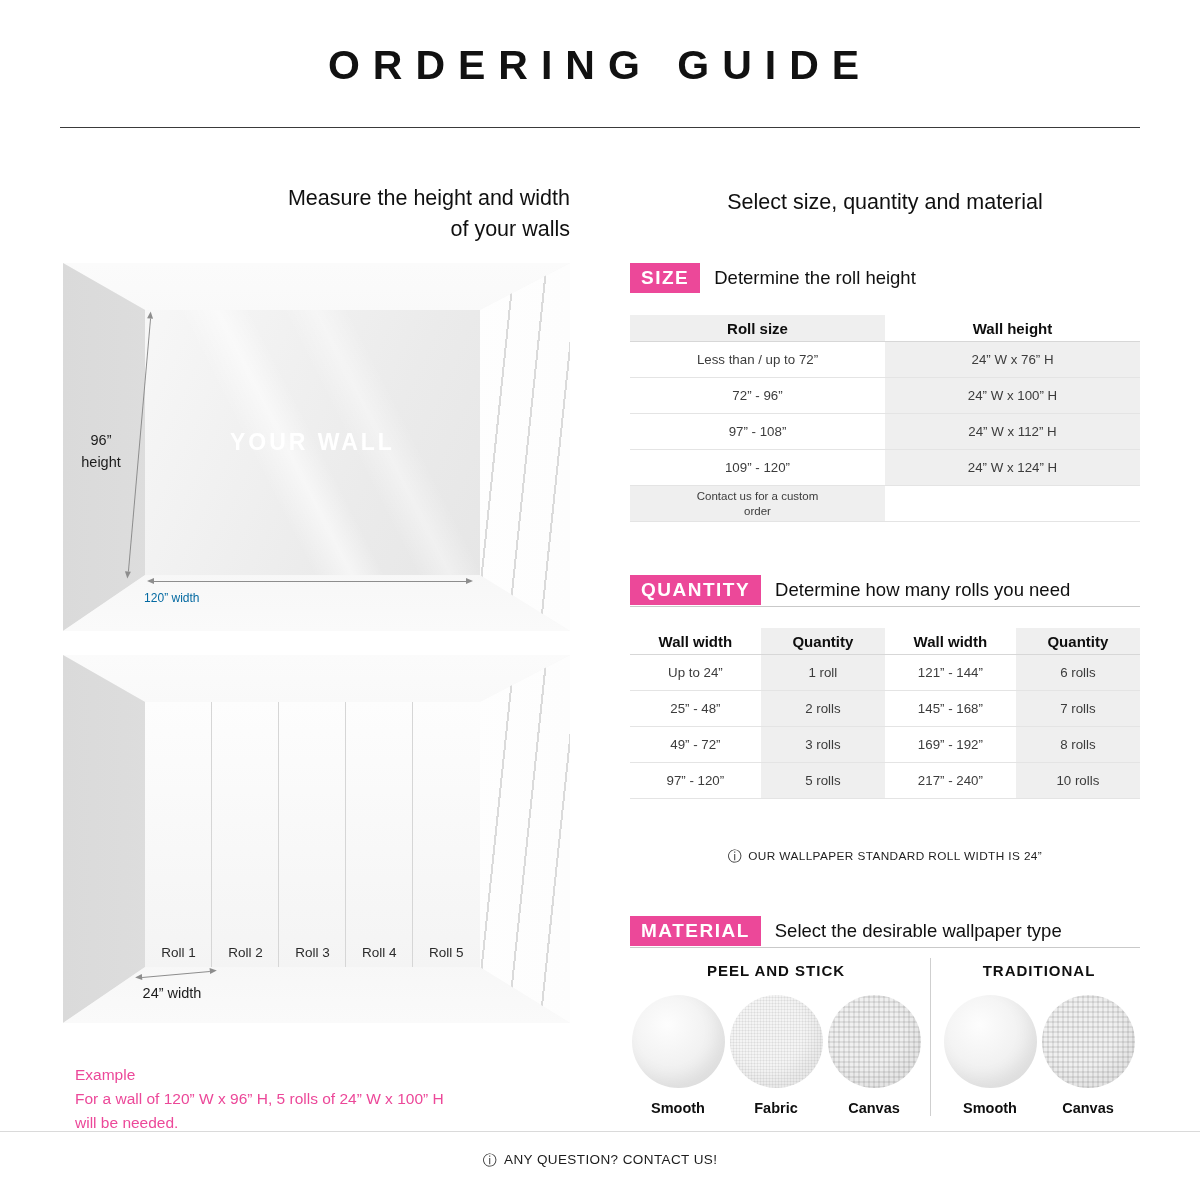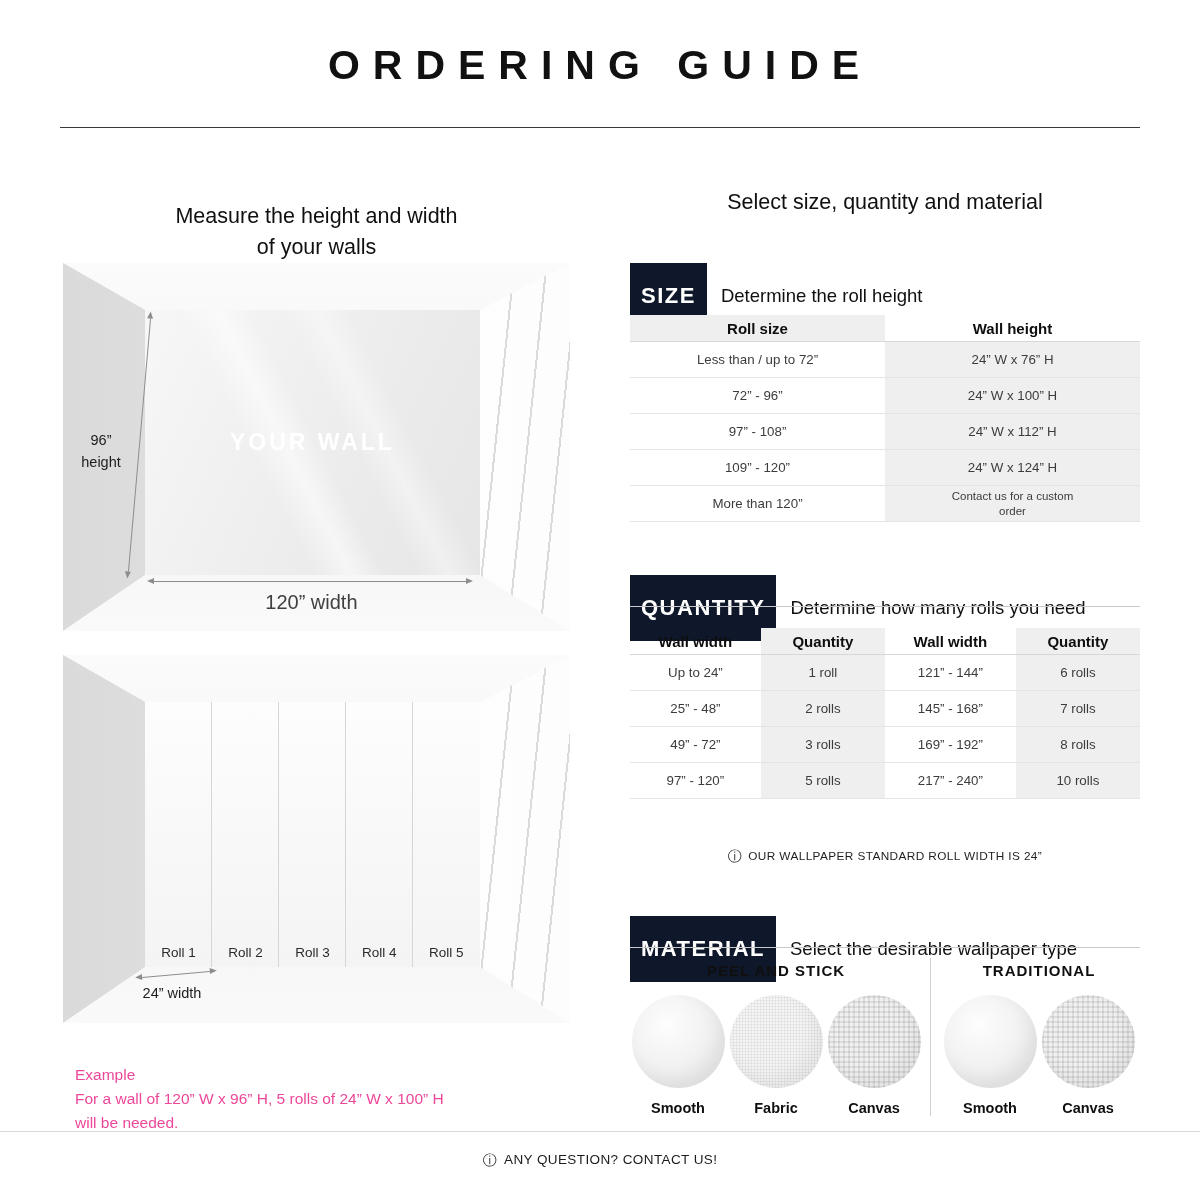--- a/index.html
+++ b/index.html
@@ -12,21 +12,21 @@
   .block { display:block; }
 
   
   .title {
     top:42px; left:0; width:100%; text-align:center;
     font-size:41px; font-weight:600; letter-spacing:13px; color:#111;
   }
   .top-rule { top:127px; left:60px; width:1080px; height:1px; background:#3a3a3a; }
 
   .col-heading { font-size:21.5px; font-weight:500; line-height:1.45; text-align:center; color:#101010; }
-  .left-heading { top:201px; left:63px; width:507px; }
+  .left-heading { top:183px; left:63px; width:507px;text-align:right; }
   .right-heading { top:187px; left:630px; width:510px; }
 
   
   .room { left:63px; width:507px; height:368px; background:#f3f3f3; overflow:hidden; }
   .room1 { top:263px; }
   .room2 { top:655px; }
   .r-part { position:absolute; inset:0; }
   .r-ceiling { clip-path:polygon(0 0,100% 0,82.2% 12.8%,16.2% 12.8%); background:linear-gradient(180deg,#fbfbfb,#ececec); }
   .r-left { clip-path:polygon(0 0,16.2% 12.8%,16.2% 84.8%,0 100%); background:linear-gradient(90deg,#dadada,#ebebeb); }
   .r-floor { clip-path:polygon(0 100%,16.2% 84.8%,82.2% 84.8%,100% 100%); background:linear-gradient(180deg,#e8e8e8,#fafafa); }
@@ -53,42 +53,42 @@
   .dim-v { left:15%; top:15%; width:1px; height:69%; transform:rotate(5deg); }
   .dim-v::before { content:""; position:absolute; top:-7px; left:-3px; border:3.5px solid transparent; border-top:none; border-bottom:7px solid #8d8d8d; }
   .dim-v::after  { content:""; position:absolute; bottom:-7px; left:-3px; border:3.5px solid transparent; border-bottom:none; border-top:7px solid #8d8d8d; }
   .dim-h { height:1px; }
   .dim-h::before { content:""; position:absolute; left:-7px; top:-3px; border:3.5px solid transparent; border-left:none; border-right:7px solid #8d8d8d; }
   .dim-h::after  { content:""; position:absolute; right:-7px; top:-3px; border:3.5px solid transparent; border-right:none; border-left:7px solid #8d8d8d; }
   .room1 .dim-h { left:18%; top:86.4%; width:61.5%; }
   .room2 .dim-h { left:15.5%; top:86.8%; width:13.5%; transform:rotate(-5deg); }
 
   .height-label { left:1%; top:45.5%; width:13%; text-align:center; font-size:14.5px; line-height:1.5; color:#1c1c1c; }
-  .width-label  { left:16%; top:89.2%; width:66%; text-align:center; font-size:20px; color:#404040; }
+  .width-label  { left:16%; top:89.2%; width:66%; text-align:left; font-size:12px; color:#0369a1; }
   .roll-width-label { left:11.5%; top:89.6%; width:20%; text-align:center; font-size:14.5px; color:#1c1c1c; }
 
   .panels { position:absolute; inset:0; display:grid; grid-template-columns:repeat(5,1fr); }
   .panel { border-right:1px solid #d6d6d6; background:linear-gradient(180deg,#fdfdfd,#f4f4f4); }
   .panel:last-child { border-right:none; }
   .roll-labels {
     position:absolute; left:0; right:0; bottom:7px;
     display:grid; grid-template-columns:repeat(5,1fr);
     text-align:center; font-size:13.5px; color:#2b2b2b;
   }
 
   .example { left:75px; top:1047px; font-size:15.5px; line-height:1.55; color:#ec4899;margin-top:16px; }
 
   
   .section-head { left:630px; width:510px; display:flex; align-items:center; gap:14px; }
   .size-head { top:263px; }
   .quantity-head { top:575px; }
   .material-head { top:916px; }
   .badge {
-    background:#0f172a; color:#ffffff; font-weight:700; font-size:22px;
-    letter-spacing:1.5px; padding:20px 11px; white-space:nowrap;
+    background:#ec4899; color:#ffffff; font-weight:700; font-size:19px;
+    letter-spacing:1.5px; padding:4px 11px; white-space:nowrap;
   }
   .section-sub { font-size:18.5px; color:#101010; }
   .section-rule { left:630px; width:510px; height:1px; background:#c9c9c9; }
   .quantity-rule { top:606px; }
   .material-rule { top:947px; }
 
   
   .tbl { left:630px; width:510px; }
   .size-tbl { top:315px; }
   .qty-tbl { top:628px; }
@@ -225,21 +225,20 @@
     </div>
     <div class="t-row">
       <div class="t-cell">97” - 108”</div>
       <div class="t-cell cell-shade">24” W x 112” H</div>
     </div>
     <div class="t-row">
       <div class="t-cell">109” - 120”</div>
       <div class="t-cell cell-shade">24” W x 124” H</div>
     </div>
     <div class="t-row">
-      <div class="t-cell">More than 120”</div>
       <div class="t-cell cell-shade cell-small">Contact us for a custom order</div>
     </div>
   </div>
 
   <div class="abs section-head quantity-head">
     <span class="badge">QUANTITY</span>
     <span class="section-sub">Determine how many rolls you need</span>
   </div>
   <div class="abs section-rule quantity-rule"></div>
 

